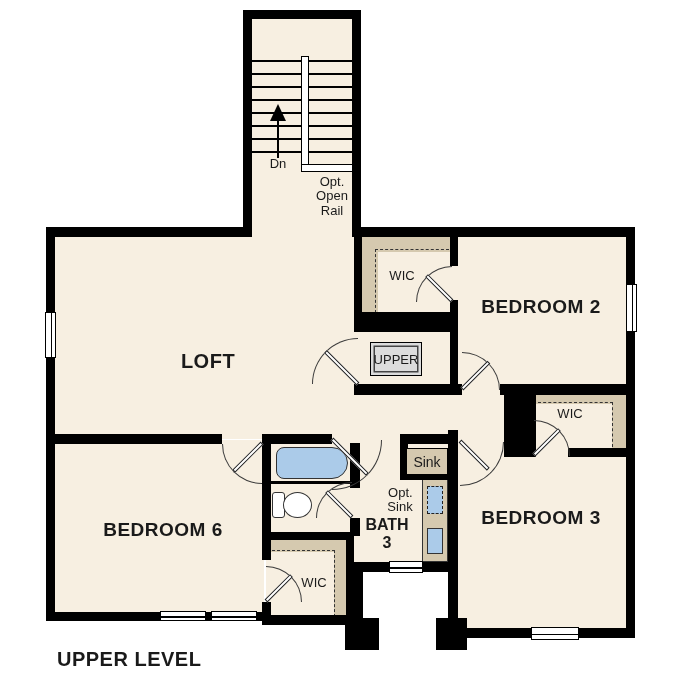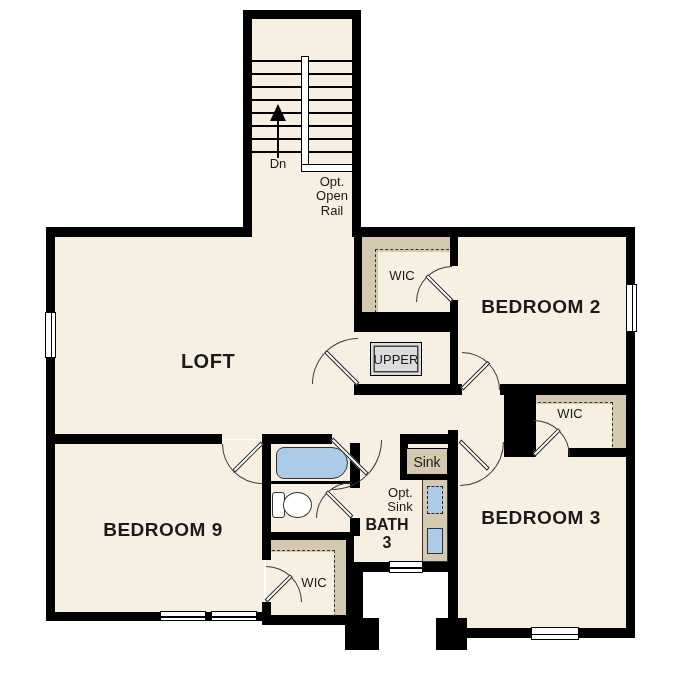--- a/index.html
+++ b/index.html
@@ -184,26 +184,27 @@
 
   <div class="arc br" style="left:460px;top:442px;width:44px;height:44px;"></div>
   <div class="leaf" style="left:460px;top:442px;width:40px;transform:rotate(45deg);"></div>
 
   <div class="arc tr" style="left:534px;top:420px;width:36px;height:36px;"></div>
   <div class="leaf" style="left:534px;top:456px;width:36px;transform:rotate(-45deg);"></div>
 
   <div class="lbl loftlbl" style="left:208px;top:340px;margin-top:21px;">LOFT</div>
   <div class="lbl room" style="left:541px;top:307px;">BEDROOM 2</div>
   <div class="lbl room" style="left:541px;top:518px;">BEDROOM 3</div>
-  <div class="lbl room" style="left:163px;top:530px;">BEDROOM 9</div>
+  <div class="lbl room" style="left:163px;top:530px;">BEDROOM 6</div>
   <div class="lbl bathlbl" style="left:387px;top:534px;">BATH
 3</div>
   <div class="lbl small" style="left:402px;top:276px;">WIC</div>
   <div class="lbl small" style="left:570px;top:414px;">WIC</div>
   <div class="lbl small" style="left:314px;top:583px;">WIC</div>
   <div class="lbl small" style="left:278px;top:164px;">Dn</div>
   <div class="lbl small" style="left:332px;top:196px;">Opt.
 Open
 Rail</div>
   <div class="lbl small" style="left:400px;top:500px;text-align:right;">Opt.
 Sink</div>
+  <div class="title" style="left:57px;top:648px;">UPPER LEVEL</div>
 
 </div>
 
 </body></html>

